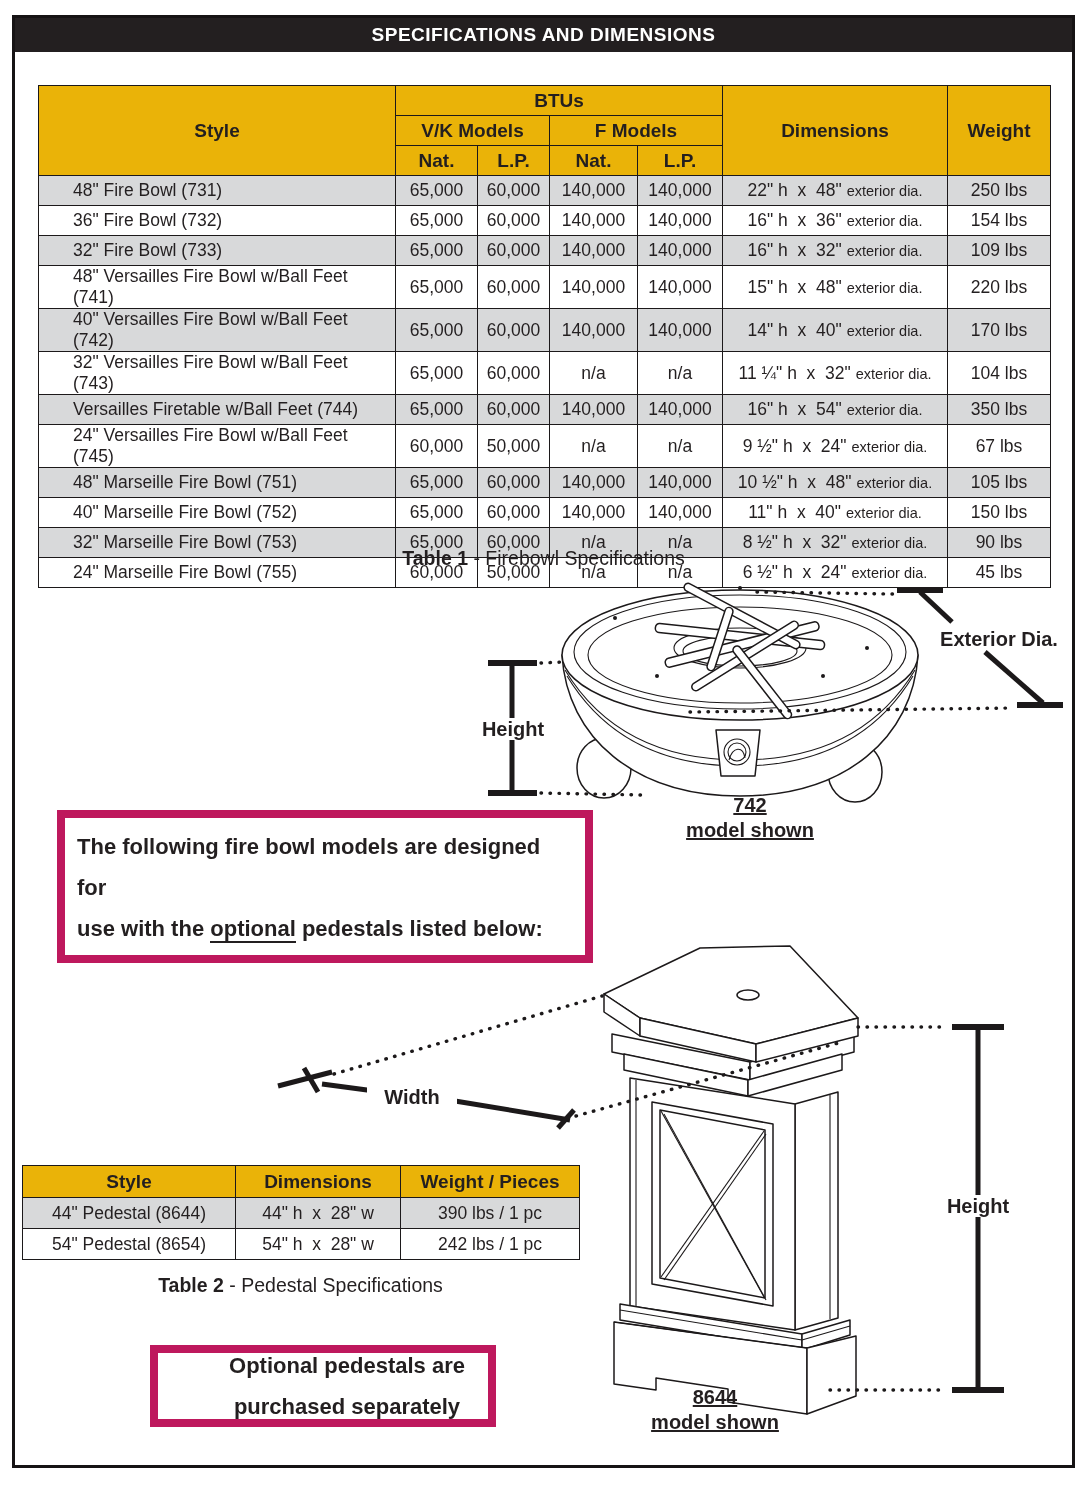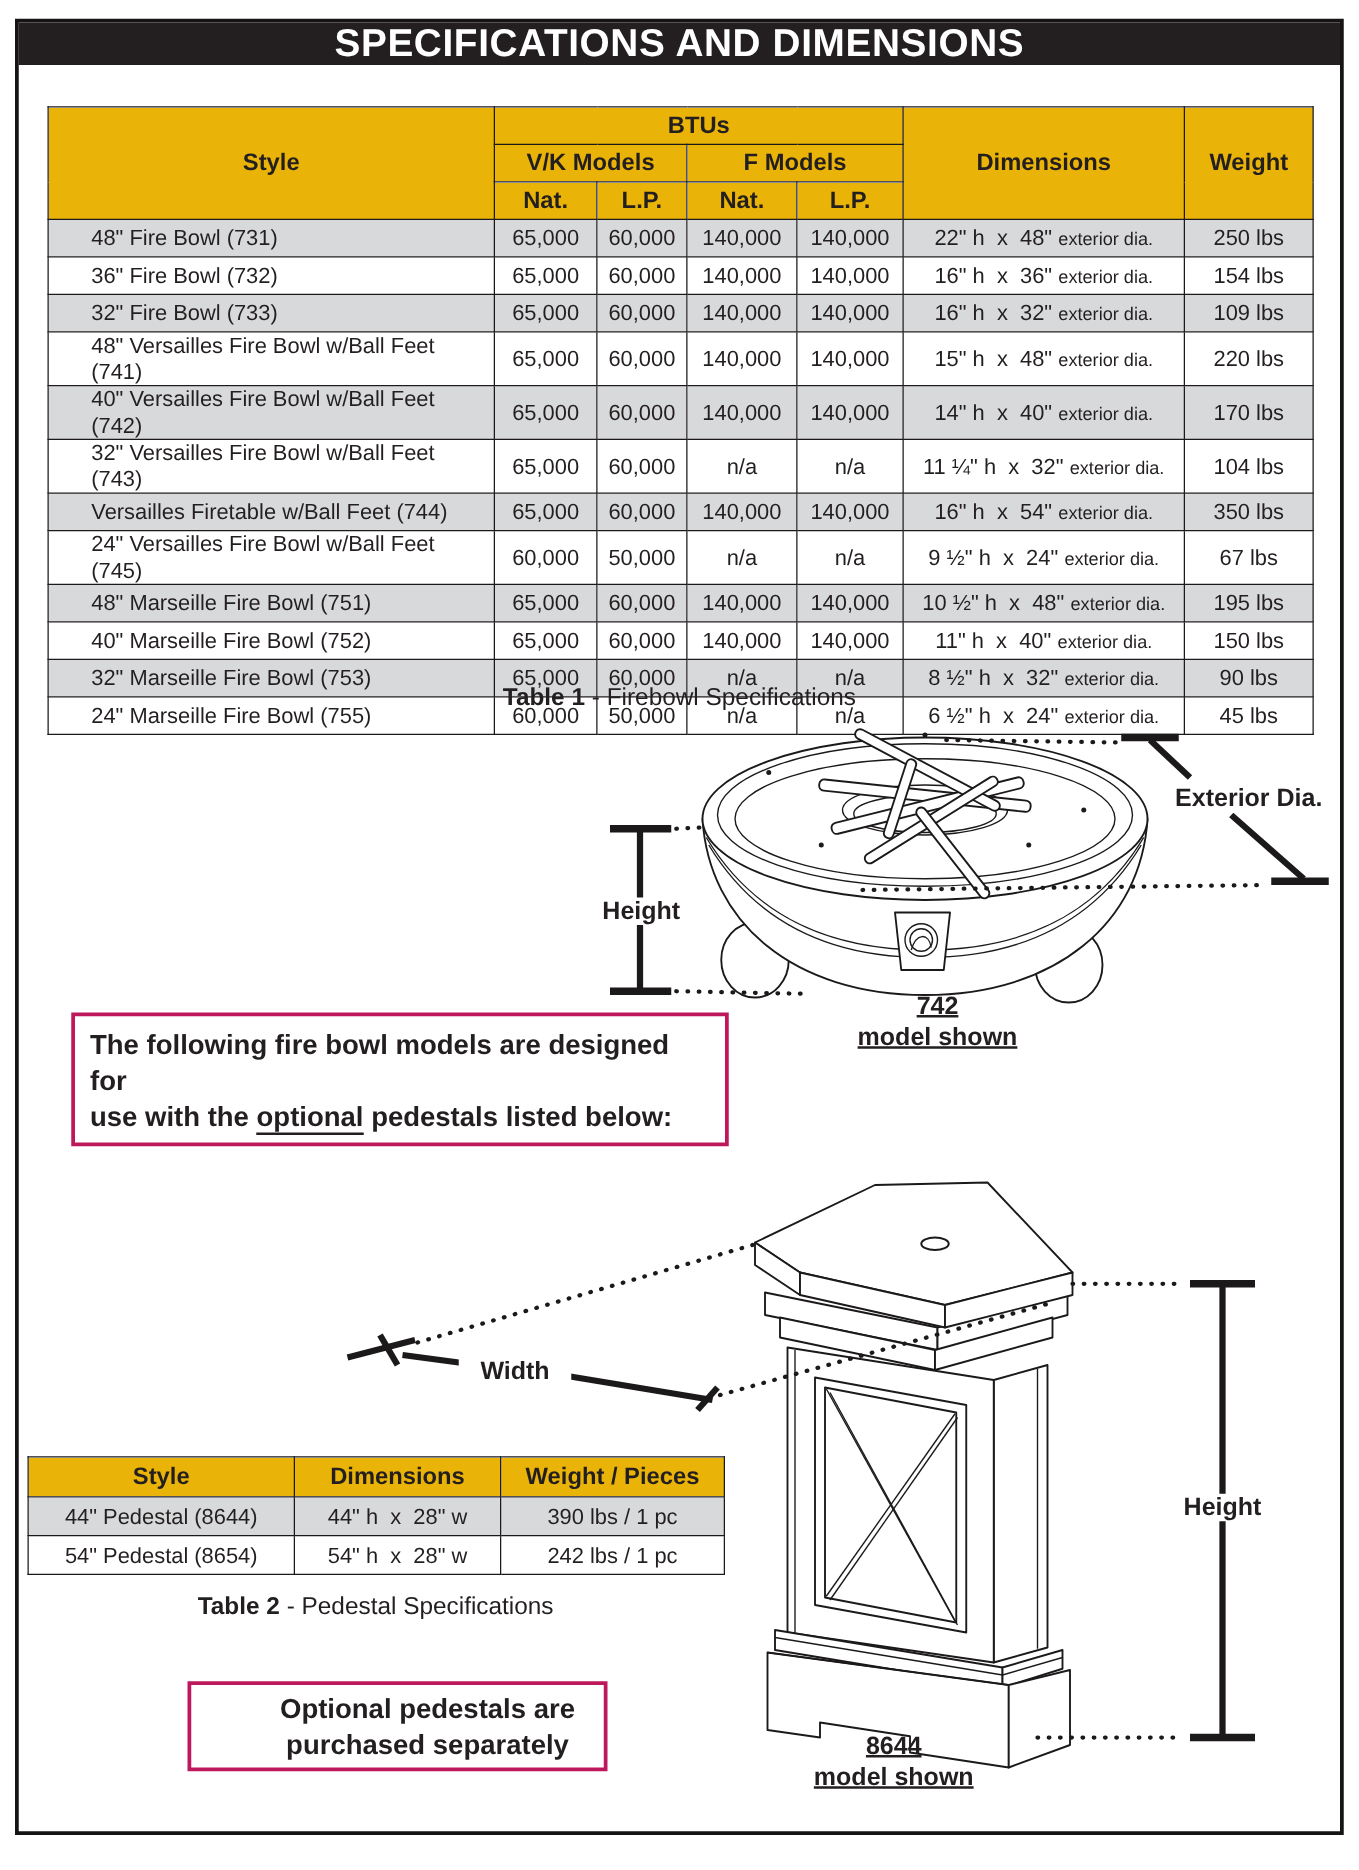--- a/index.html
+++ b/index.html
@@ -9,42 +9,42 @@
     -webkit-font-smoothing:antialiased;
   }
   .frame {
     position:absolute; left:12px; top:15px; width:1057px; height:1447px;
     border:3px solid #161314; background:#fff;
   }
   .header-bar {
     position:absolute; left:0; top:0; width:100%; height:34px;
     background:var(--bar,#231f20); color:#fff;
     display:flex; align-items:center; justify-content:center;
-    font-weight:bold; font-size:31px; letter-spacing:0.5px;
+    font-weight:bold; font-size:19px; letter-spacing:0.5px;
   }
   table.spec { border-collapse:collapse; table-layout:fixed; position:absolute; background:#fff; }
   .spec th, .spec td { border:1.6px solid #1c191a; padding:0 2px; text-align:center; overflow:hidden; }
   .spec th { font-size:19px; font-weight:bold; background:#eab308; }
   #table1 { left:23px; top:67px; width:1012px; }
   #table1 thead th { height:29px; }
   #table1 tbody td { height:29px; font-size:17.5px; }
   #table2 { left:7px; top:1147px; width:557px; }
   #table2 thead th { height:31px; }
   #table2 tbody td { height:30px; font-size:17.5px; }
   #table1 tbody tr:nth-child(odd), #table2 tbody tr:nth-child(odd) { background:var(--shade,#d8d9da); }
   td.style-cell { text-align:left; padding-left:34px; }
   .pre { white-space:pre; }
   .dim-suffix { font-size:14.5px; margin-left:5px; }
   .caption { position:absolute; font-size:19.5px; text-align:center; }
   .caption b { font-weight:bold; }
   #caption1 { left:0; right:0; top:529px; }
   #caption2 { left:7px; width:557px; top:1256px; }
   .note {
-    position:absolute; border:3px solid #be185d; background:#fff;
-    font-weight:bold; font-size:22px; line-height:29px;
+    position:absolute; border:8px solid #be185d; background:#fff;
+    font-weight:bold; font-size:22px; line-height:41px;
   }
   #note1 { left:42px; top:792px; width:496px; padding:8px 12px 6px 12px; }
   #note1 .models-line { text-align:center; margin-top:1px; }
   .u { border-bottom:2.5px solid #231f20; }
   #note2 {
     left:135px; top:1327px; width:282px; height:66px;
     display:flex; flex-direction:column; justify-content:center; text-align:center;padding-left:48px;
   }
   .dimlabel {
     position:absolute; font-weight:bold; font-size:20px;
@@ -177,21 +177,21 @@
         <td><span class="pre">9 ½" h  x  24"</span><span class="dim-suffix">exterior dia.</span></td>
         <td>67 lbs</td>
       </tr>
         <tr>
         <td class="style-cell">48" Marseille Fire Bowl (751)</td>
         <td>65,000</td>
         <td>60,000</td>
         <td>140,000</td>
         <td>140,000</td>
         <td><span class="pre">10 ½" h  x  48"</span><span class="dim-suffix">exterior dia.</span></td>
-        <td>195 lbs</td>
+        <td>105 lbs</td>
       </tr>
         <tr>
         <td class="style-cell">40" Marseille Fire Bowl (752)</td>
         <td>65,000</td>
         <td>60,000</td>
         <td>140,000</td>
         <td>140,000</td>
         <td><span class="pre">11" h  x  40"</span><span class="dim-suffix">exterior dia.</span></td>
         <td>150 lbs</td>
       </tr>

